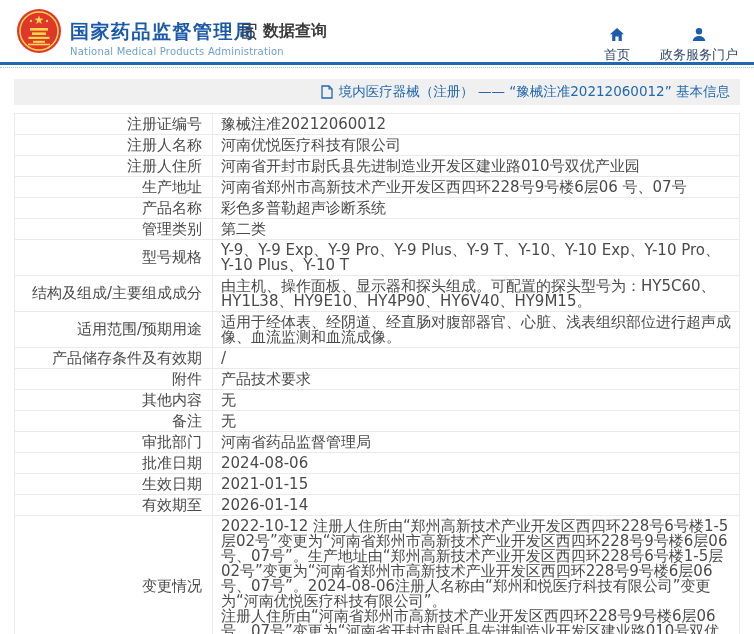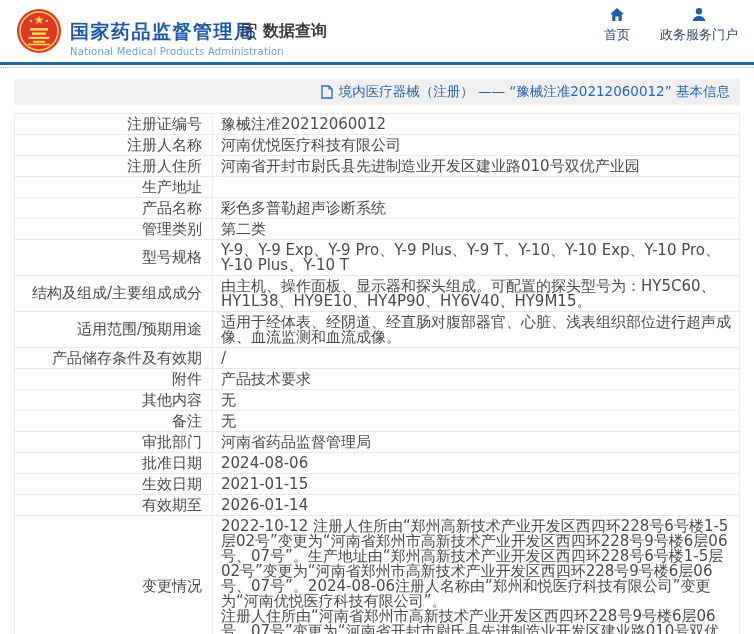--- a/index.html
+++ b/index.html
@@ -7,21 +7,21 @@
   body { height:634px; overflow:hidden; }
 
   
   .header { position:relative; height:62px; background:#fff; }
   .logo { position:absolute; left:16px; top:8px; width:46px; height:46px; }
   .brand { position:absolute; left:70px; top:11px;margin-top:8px; }
   .brand-cn { font-size:19px; font-weight:bold; color:#1a5aa8; letter-spacing:1.5px; line-height:24px; }
   .brand-en { font-size:10px; color:#6d9ecf; letter-spacing:0.2px; margin-top:3px; }
   .data-query { position:absolute; left:240px; top:21px; display:flex; align-items:center; gap:4px;
                 font-size:16px; font-weight:bold; color:#3b3b3b; cursor:pointer; }
-  .top-nav { position:absolute; right:16px; top:7px; display:flex; gap:30px;justify-content:flex-end; }
+  .top-nav { position:absolute; right:16px; top:27px; display:flex; gap:30px;justify-content:flex-end; }
   .nav-item { display:flex; flex-direction:column; align-items:center; gap:4px;
               font-size:13px; color:#30486a; cursor:pointer; }
   .blue-rule { height:3px; background:#2268b0; }
   .dotted-rule { border-top:1px dotted #a9c3dd; margin-top:2px; }
 
   
   .crumb { margin:11px 14px 8px 14px; height:26px; background:#f0f0f1;
            display:flex; align-items:center; gap:6px; padding:0 10px;
            color:#2268b0; font-size:13.5px;justify-content:flex-end; }
 
@@ -116,20 +116,21 @@
     <div class="row">
       <div class="cell-label">
         <span>注册人住所</span>
       </div>
       <div class="cell-value">河南省开封市尉氏县先进制造业开发区建业路010号双优产业园</div>
     </div>
     <div class="row">
       <div class="cell-label">
         <span>生产地址</span>
       </div>
+      <div class="cell-value">河南省郑州市高新技术产业开发区西四环228号9号楼6层06 号、07号</div>
     </div>
     <div class="row">
       <div class="cell-label">
         <span>产品名称</span>
       </div>
       <div class="cell-value">彩色多普勒超声诊断系统</div>
     </div>
     <div class="row">
       <div class="cell-label">
         <span>管理类别</span>

